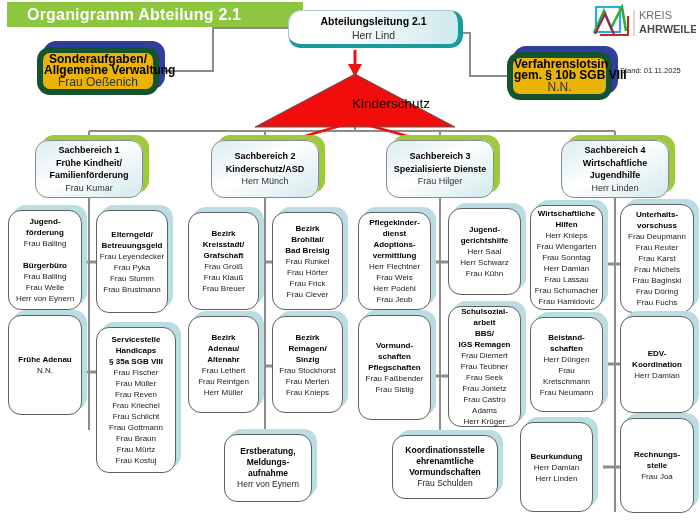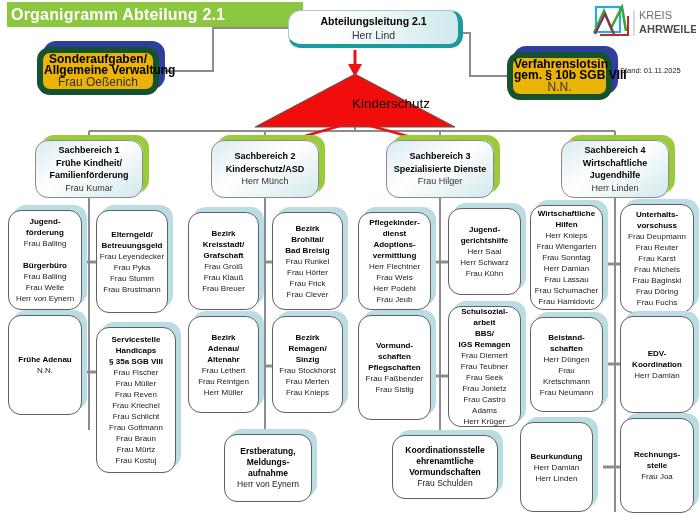--- a/index.html
+++ b/index.html
@@ -5,21 +5,21 @@
   html,body{margin:0;padding:0;background:#fff;}
   #stage{
     position:relative;width:700px;height:525px;background:#fff;overflow:hidden;
     font-family:"Liberation Sans",sans-serif;color:#111;
     border-bottom:1px solid #b5b5b5;border-right:1px solid #d5d5d5;
   }
   svg.wires{position:absolute;left:0;top:0;z-index:1;}
   .titlebar{
     position:absolute;left:7px;top:2px;width:296px;height:25px;background:#8dc63f;
     color:#fff;font-weight:bold;font-size:16px;display:flex;align-items:center;
-    padding-left:4px;box-sizing:border-box;z-index:2;letter-spacing:.2px;
+    padding-left:20px;box-sizing:border-box;z-index:2;letter-spacing:.2px;
   }
   .box{
     position:absolute;box-sizing:border-box;display:flex;flex-direction:column;
     justify-content:center;text-align:center;z-index:2;padding:2px 1px;border-radius:13px;
   }
   .ln{white-space:nowrap;}
   .ln.b{font-weight:bold;color:#000;}
   .wbox{
     background:#fff;border:1px solid #606060;box-shadow:5px -5px 0 #b9dde2;
     font-size:8px;line-height:11px;color:#222;

